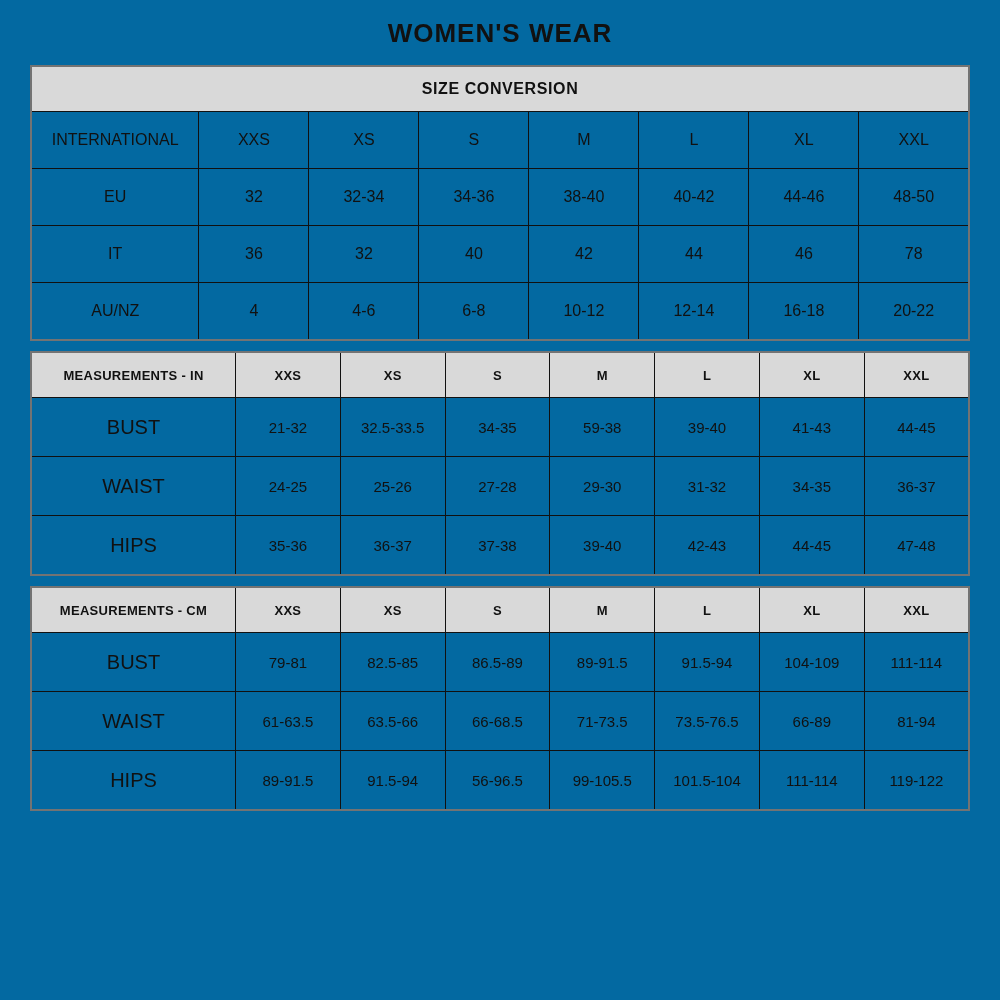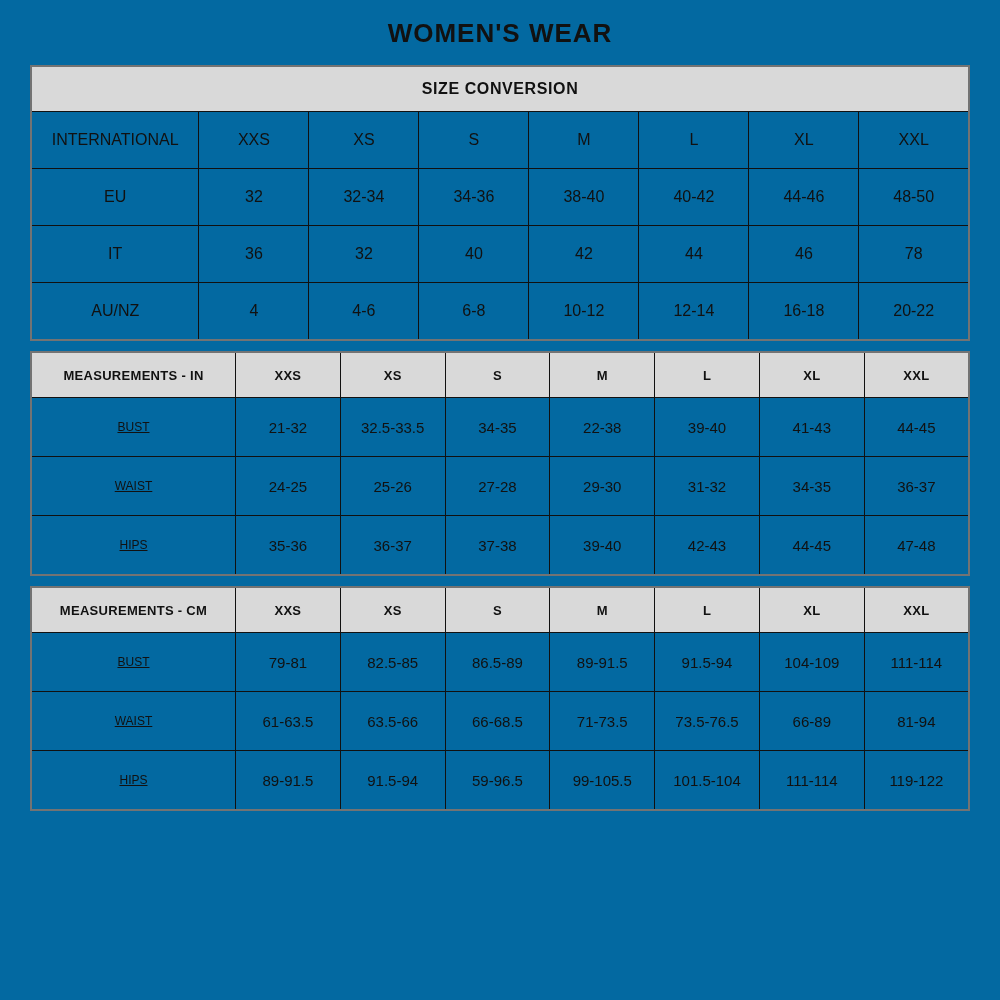--- a/index.html
+++ b/index.html
@@ -55,22 +55,21 @@
     font-weight: 700;
     font-size: 13px;
     height: 44px;
     letter-spacing: 0.3px;
   }
   .m-row td {
     height: 58px;
     font-size: 15px;
   }
   .m-row td.row-label {
-    font-size: 12px;
-    text-decoration: underline;
+    font-size: 20px;
   }
   .row-label {
     font-size: 16px;
   }
 </style>
 </head>
 <body>
 
 <div class="page">
 
@@ -154,21 +153,21 @@
           <td>M</td>
           <td>L</td>
           <td>XL</td>
           <td>XXL</td>
         </tr>
         <tr class="m-row">
           <td class="row-label">BUST</td>
           <td>21-32</td>
           <td>32.5-33.5</td>
           <td>34-35</td>
-          <td>22-38</td>
+          <td>59-38</td>
           <td>39-40</td>
           <td>41-43</td>
           <td>44-45</td>
         </tr>
         <tr class="m-row">
           <td class="row-label">WAIST</td>
           <td>24-25</td>
           <td>25-26</td>
           <td>27-28</td>
           <td>29-30</td>
@@ -228,21 +227,21 @@
           <td>66-68.5</td>
           <td>71-73.5</td>
           <td>73.5-76.5</td>
           <td>66-89</td>
           <td>81-94</td>
         </tr>
         <tr class="m-row">
           <td class="row-label">HIPS</td>
           <td>89-91.5</td>
           <td>91.5-94</td>
-          <td>59-96.5</td>
+          <td>56-96.5</td>
           <td>99-105.5</td>
           <td>101.5-104</td>
           <td>111-114</td>
           <td>119-122</td>
         </tr>
       </tbody>
   </table>
 
 </div>
 

